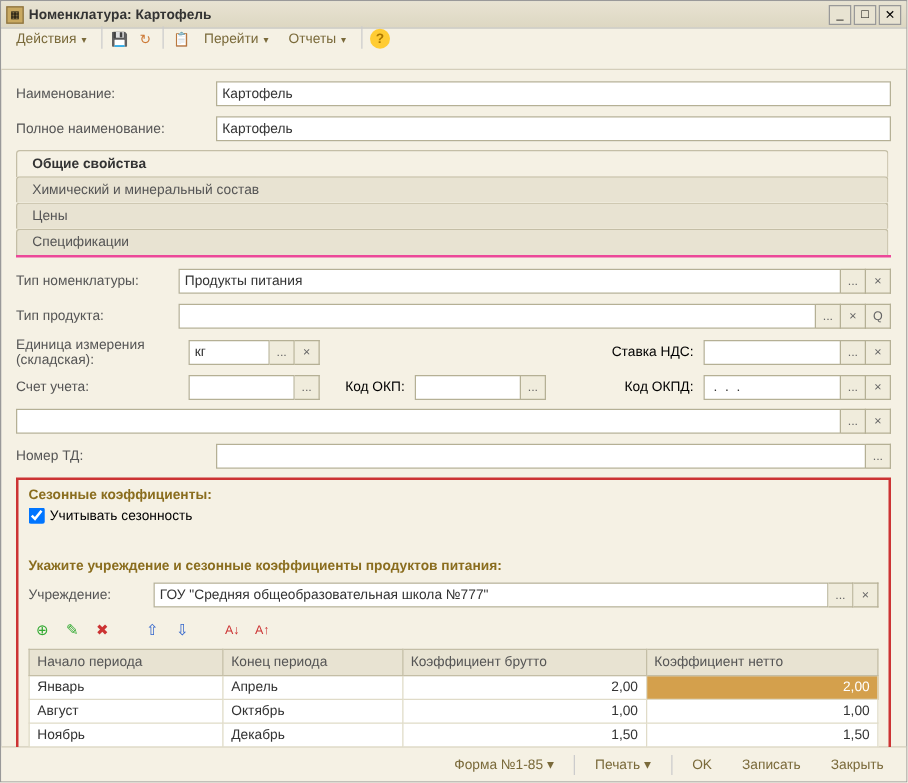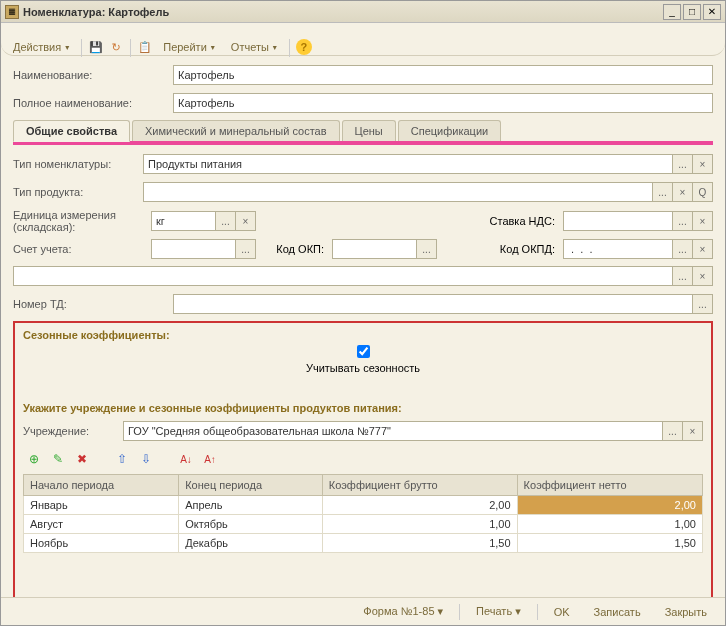--- a/index.html
+++ b/index.html
@@ -4,46 +4,46 @@
 <style>
 * { box-sizing: border-box; margin: 0; padding: 0; font-family: Arial, sans-serif; font-size: 11px; }
 body { background: #f5f1e4; width: 726px; height: 626px; overflow: hidden; }
 .window { border: 1px solid #999; width: 726px; height: 626px; background: #f5f1e4; display: flex; flex-direction: column; }
 .titlebar { background: linear-gradient(#e8e3d2, #ddd7c2); height: 22px; display: flex; align-items: center; padding: 0 4px; border-bottom: 1px solid #bbb; }
 .titlebar-icon { width: 14px; height: 14px; background: #c9a961; margin-right: 4px; border: 1px solid #8a7240; display: inline-flex; align-items: center; justify-content: center; font-size: 8px; }
 .titlebar-title { font-weight: bold; color: #333; flex: 1; }
 .titlebar-btns { display: flex; gap: 2px; }
 .titlebar-btn { width: 18px; height: 16px; border: 1px solid #999; background: #e8e3d2; display: flex; align-items: center; justify-content: center; cursor: pointer; font-size: 10px; }
 
-.toolbar { background: #f5f1e4; height: 28px; display: flex; align-items: flex-start; padding: 16px 6px; gap: 4px; border-bottom: 1px solid #d4ceba; border-radius: 13px; }
+.toolbar { background: #f5f1e4; height: 28px; display: flex; align-items: flex-end; padding: 16px 6px; gap: 4px; border-bottom: 1px solid #d4ceba; }
 .toolbar-btn { padding: 2px 6px; cursor: pointer; color: #7a6a3a; display: flex; align-items: center; gap: 2px; }
 .toolbar-btn.dropdown::after { content: "▾"; font-size: 8px; margin-left: 2px; }
 .toolbar-sep { width: 1px; height: 18px; background: #ccc; margin: 0 2px; }
 .toolbar-icon { width: 16px; height: 16px; display: inline-flex; align-items: center; justify-content: center; font-size: 11px; }
 
 .content { flex: 1; padding: 8px 12px; overflow: auto; }
 .field-row { display: flex; align-items: center; margin-bottom: 6px; min-height: 22px; }
 .field-label { width: 160px; color: #555; }
 .field-label.narrow { width: 100px; }
 .field-label.narrowest { width: 90px; }
 .field-input { flex: 1; height: 20px; border: 1px solid #b5b095; background: #fff; padding: 0 4px; color: #333; }
 .field-input.code { width: 120px; flex: none; text-align: left; }
 .inline-btn { width: 20px; height: 20px; border: 1px solid #b5b095; border-left: none; background: #f0ecdc; display: flex; align-items: center; justify-content: center; cursor: pointer; color: #666; font-size: 10px; }
 
-.tabs { display: flex; margin-bottom: 8px; border-bottom: 4px solid #ec4899; }
+.tabs { display: flex; margin-bottom: 8px; border-bottom: 2px solid #ec4899; flex-direction: column; }
 .tab { padding: 4px 12px; border: 1px solid #c4bea6; border-bottom: none; background: #e8e3d2; margin-right: 2px; border-radius: 3px 3px 0 0; cursor: pointer; color: #555; }
 .tab.active { background: #f5f1e4; border-bottom: 1px solid #f5f1e4; margin-bottom: -1px; font-weight: bold; color: #333; }
 
 .multi-field-row { display: flex; align-items: center; gap: 8px; margin-bottom: 6px; }
 .input-group { display: flex; align-items: center; }
 .input-group .field-input { width: 60px; flex: none; }
 
 .seasonal-box { border: 2px solid #c33; padding: 6px 8px; margin-top: 4px; margin-bottom: 10px; }
 .seasonal-header { color: #8a6d1e; font-weight: bold; margin-bottom: 4px; }
-.checkbox-row { display: flex; align-items: center; gap: 4px; margin-bottom: 4px; flex-direction: column; }
+.checkbox-row { display: flex; align-items: center; gap: 4px; margin-bottom: 4px; }
 .checkbox-row input { width: 13px; height: 13px; }
 .brown-text { color: #8a6d1e; font-weight: bold; margin-bottom: 6px; margin-top: 28px; }
 
 .mini-toolbar { display: flex; gap: 6px; align-items: center; margin: 4px 0; padding: 2px; }
 .mini-btn { width: 18px; height: 18px; display: flex; align-items: center; justify-content: center; cursor: pointer; font-size: 12px; }
 
 .data-table { width: 100%; border-collapse: collapse; border: 1px solid #c4bea6; }
 .data-table th { background: #e8e3d2; border: 1px solid #c4bea6; padding: 4px 6px; text-align: left; color: #555; font-weight: normal; }
 .data-table td { border: 1px solid #e0dbc8; padding: 3px 6px; background: #fff; color: #333; }
 .data-table td.num { text-align: right; }

